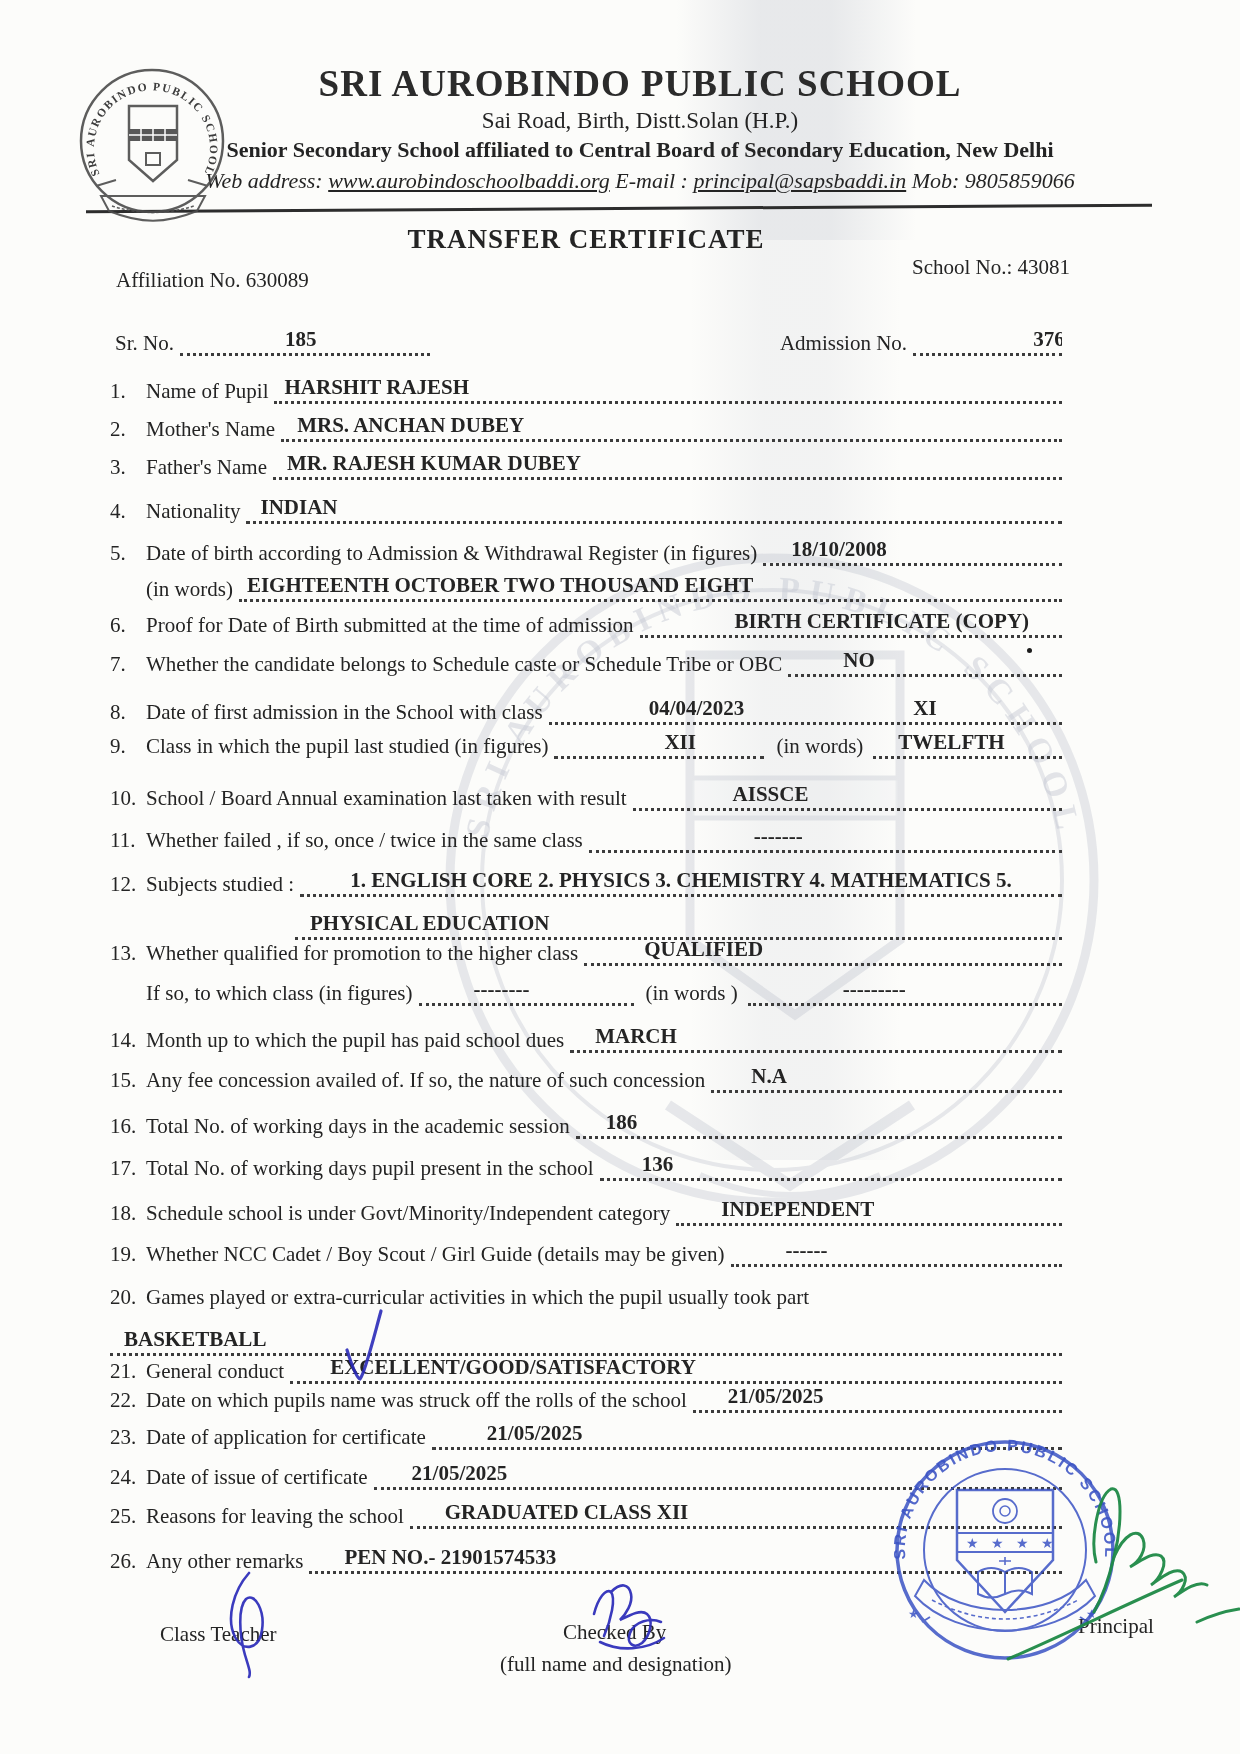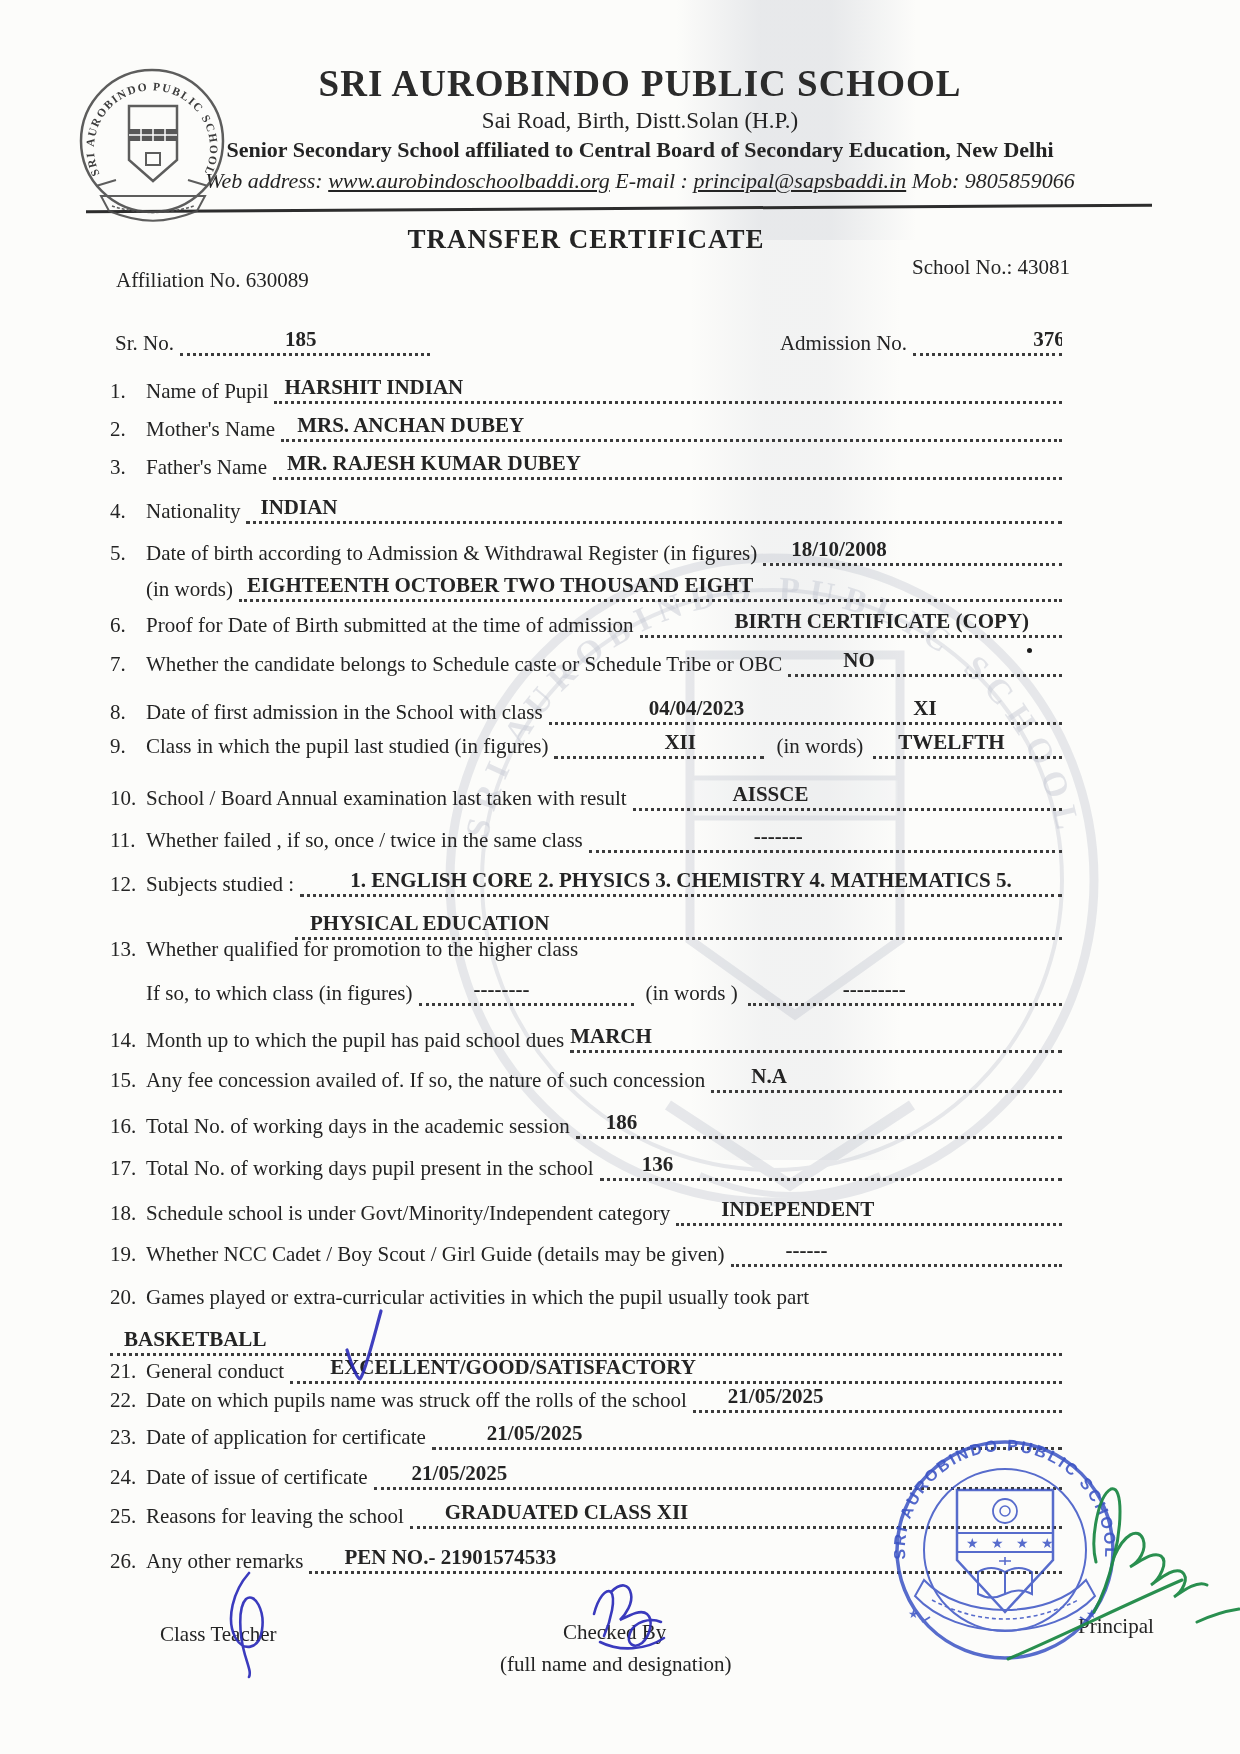--- a/index.html
+++ b/index.html
@@ -89,21 +89,21 @@
     <span class="lbl">Admission No.</span>
     <span class="fill">
         <b class="val" style="margin-left:120px">3769</b>
       </span>
   </div>
 
   <div class="row" style="top:374px">
     <span class="num">1.</span>
     <span class="lbl">Name of Pupil</span>
     <span class="fill">
-        <b class="val" style="margin-left:10px">HARSHIT INDIAN</b>
+        <b class="val" style="margin-left:10px">HARSHIT RAJESH</b>
       </span>
   </div>
 
   <div class="row" style="top:412px">
     <span class="num">2.</span>
     <span class="lbl">Mother's Name</span>
     <span class="fill">
         <b class="val" style="margin-left:16px">MRS. ANCHAN DUBEY</b>
       </span>
   </div>
@@ -201,38 +201,41 @@
   </div>
   <div class="row" style="top:910px;left:295px;width:767px">
     <span class="fill">
         <b class="val" style="margin-left:15px">PHYSICAL EDUCATION</b>
       </span>
   </div>
 
   <div class="row" style="top:936px">
     <span class="num">13.</span>
     <span class="lbl">Whether qualified for promotion to the higher class</span>
+    <span class="fill">
+        <b class="val" style="margin-left:60px">QUALIFIED</b>
+      </span>
   </div>
   <div class="row" style="top:976px">
     <span class="num"></span>
     <span class="lbl">If so, to which class (in figures)</span>
     <span class="fill ffix" style="width:215px">
         <b class="val" style="margin-left:55px">--------</b>
       </span>
     <span class="mid">(in words )</span>
     <span class="fill">
         <b class="val" style="margin-left:95px">---------</b>
       </span>
   </div>
 
   <div class="row" style="top:1023px">
     <span class="num">14.</span>
     <span class="lbl">Month up to which the pupil has paid school dues</span>
     <span class="fill">
-        <b class="val" style="">MARCH</b>
+        <b class="val" style="margin-left:25px">MARCH</b>
       </span>
   </div>
 
   <div class="row" style="top:1063px">
     <span class="num">15.</span>
     <span class="lbl">Any fee concession availed of. If so, the nature of such concession</span>
     <span class="fill">
         <b class="val" style="margin-left:40px">N.A</b>
       </span>
   </div>

